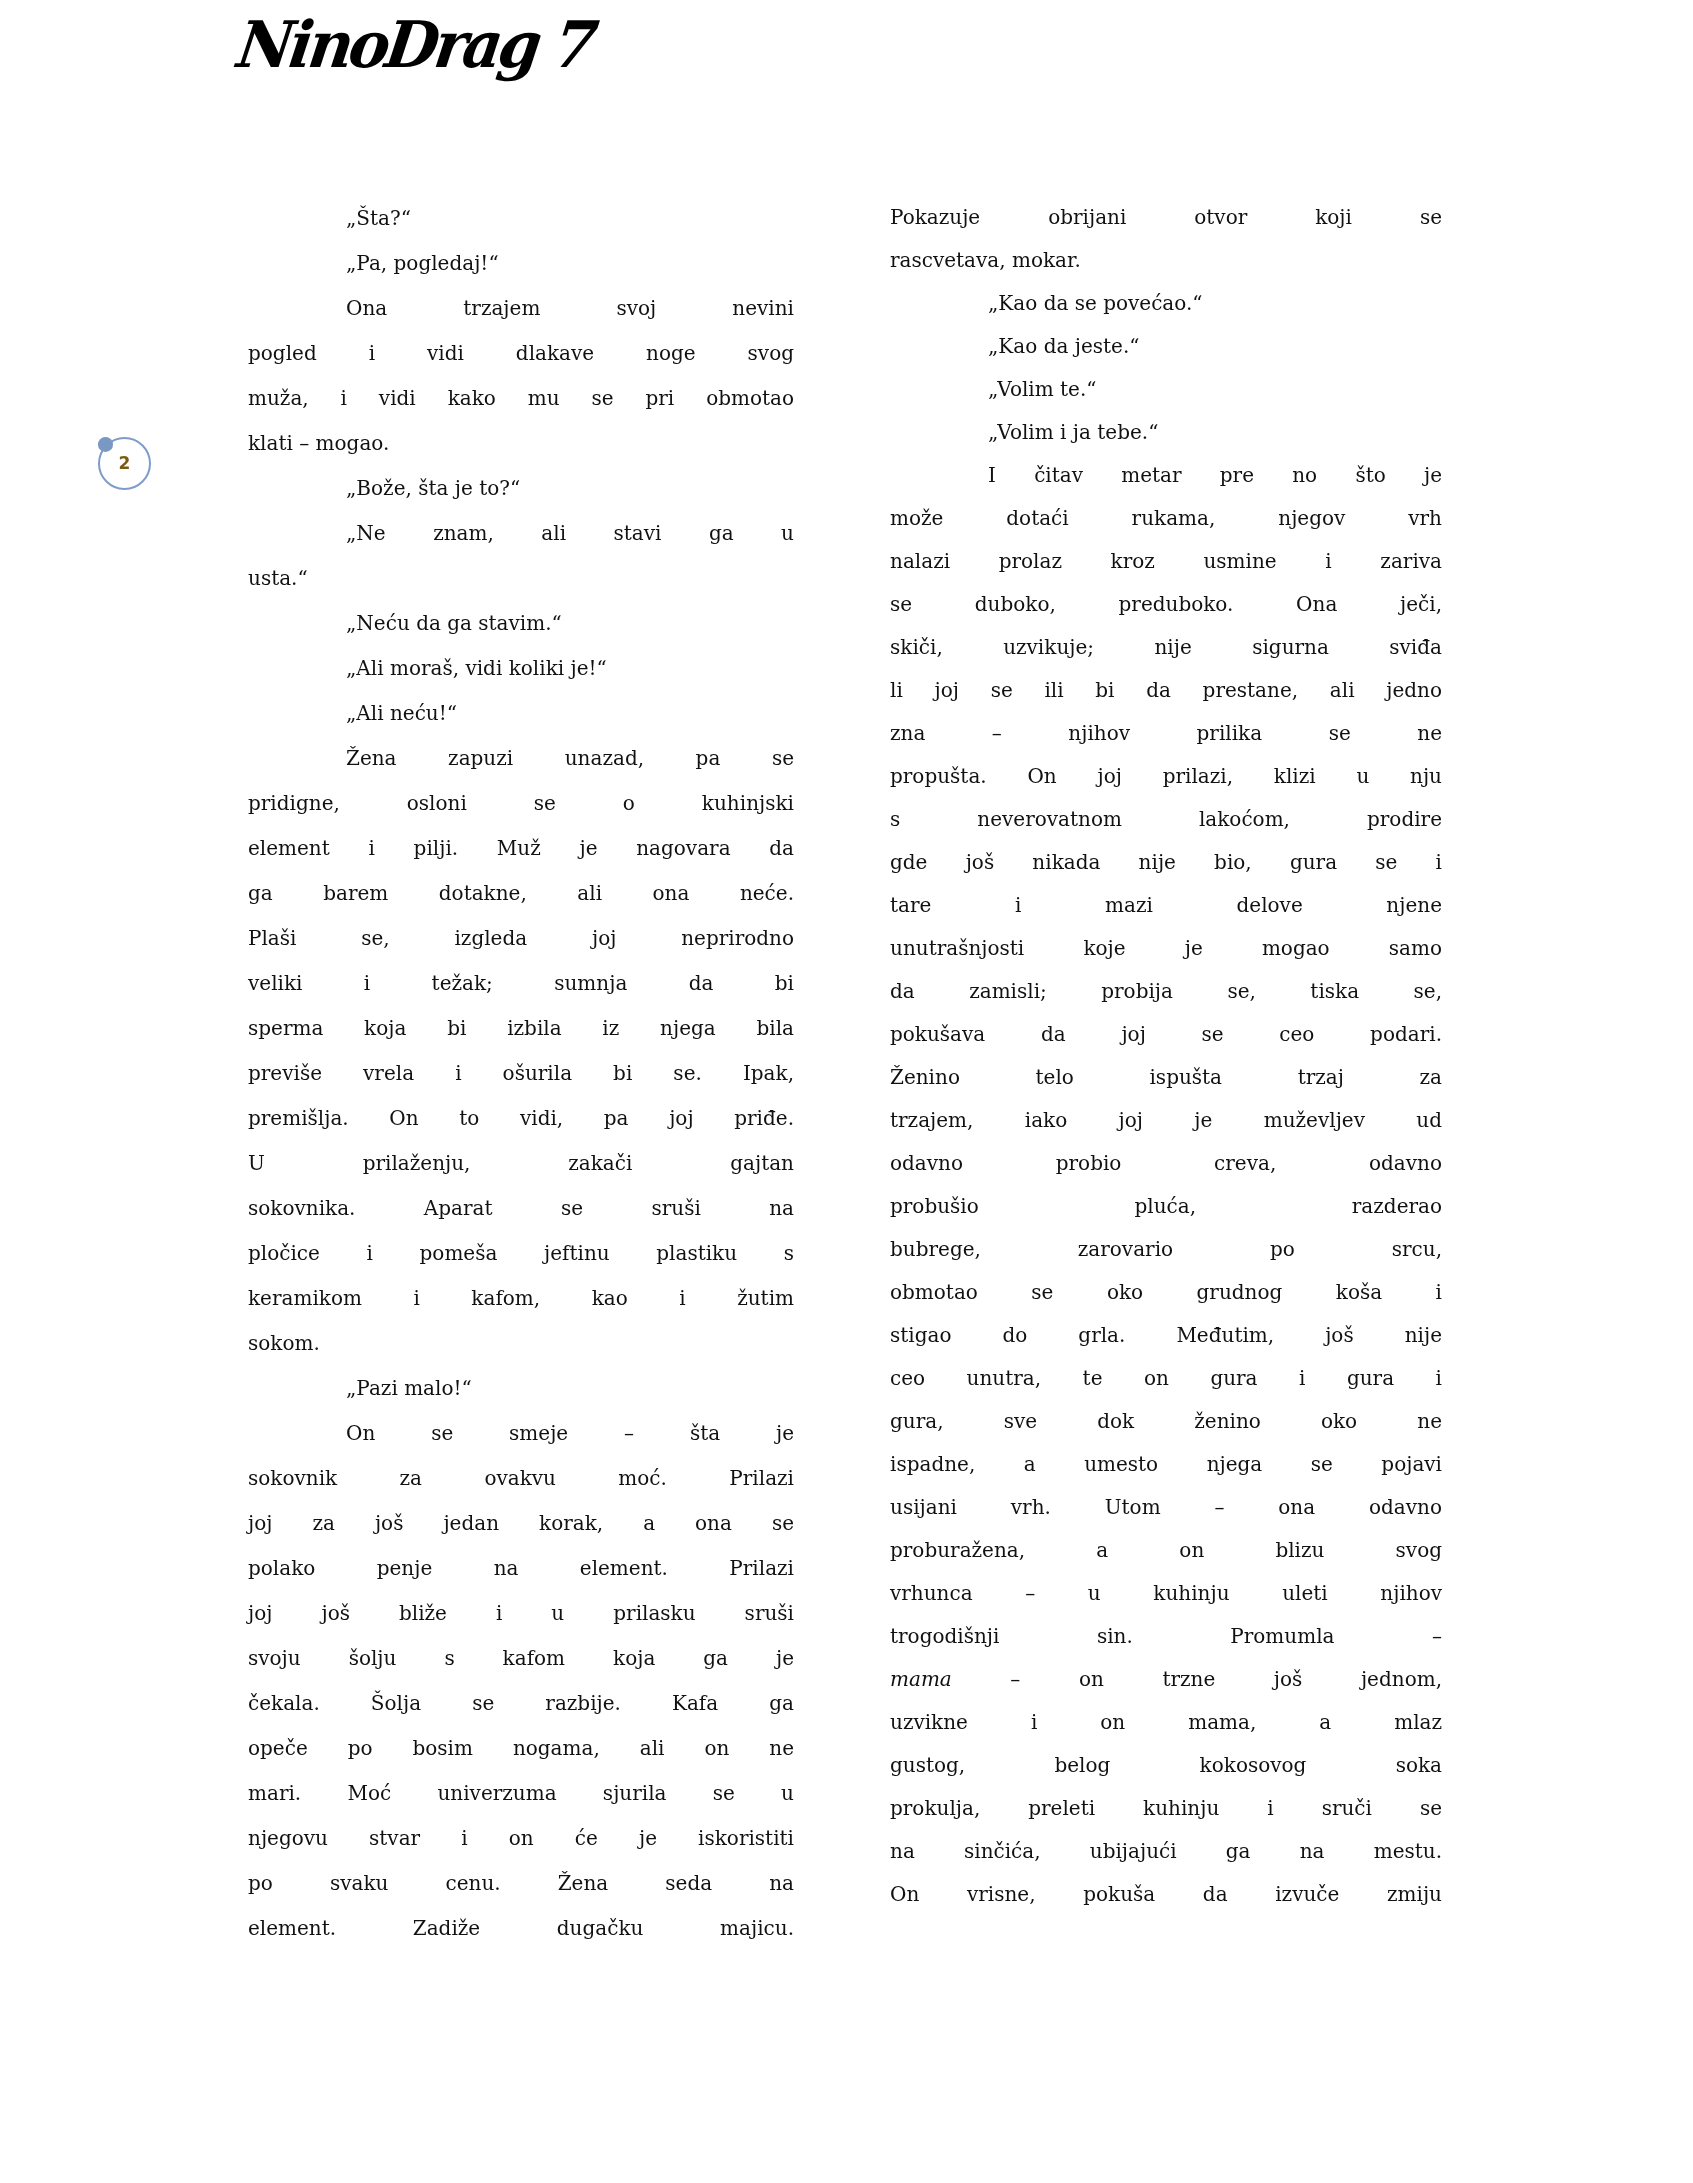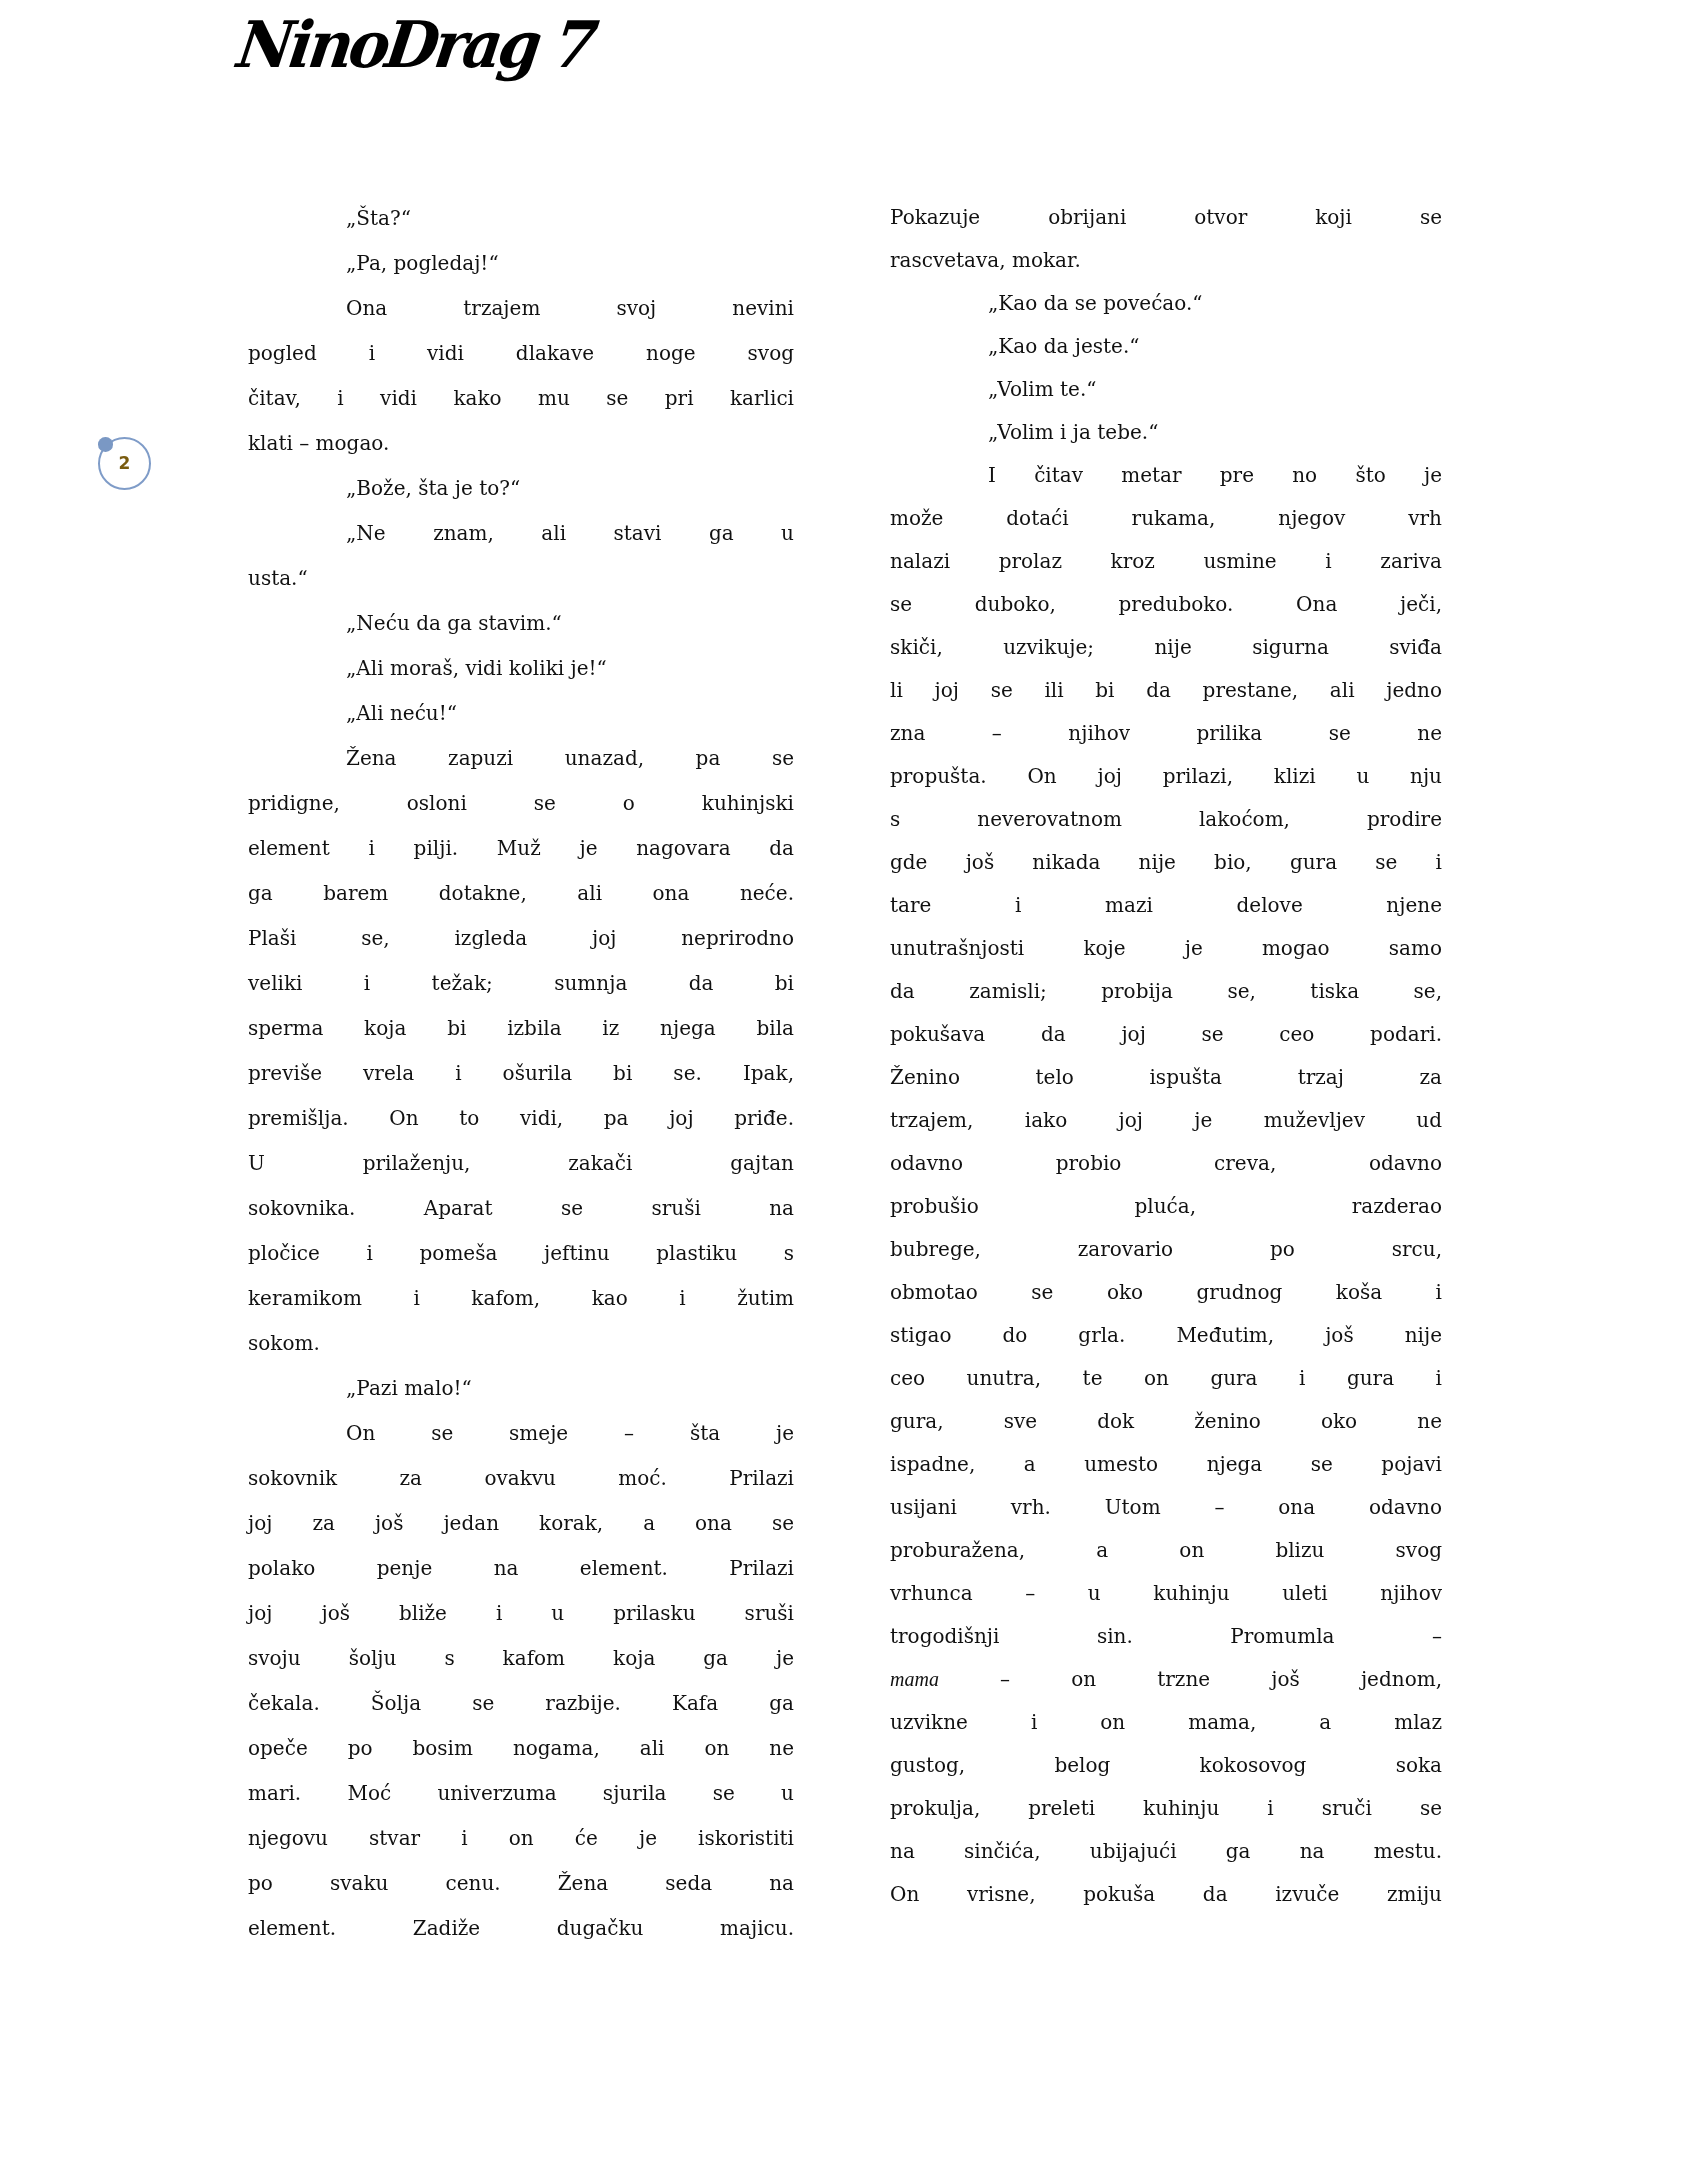--- a/index.html
+++ b/index.html
@@ -30,39 +30,39 @@
   .col-left { left: 248px; width: 546px; }
   .col-right { left: 890px; width: 552px; }
   .col-left .line { height: 45px; line-height: 45px; }
   .col-right .line { height: 43px; line-height: 43px; }
   .line {
     display: block; white-space: nowrap; overflow: visible;
     text-align: justify; text-align-last: justify;
   }
   .line.indent { padding-left: 98px; }
   .line.last { text-align: left; text-align-last: left; }
-  .line em { font-style: italic; font-family: Liberation Serif, serif; }
+  .line em { font-style: italic; }
 </style>
 </head>
 <body>
 
 <div class="signature">NinoDrag 7</div>
 
 <div class="page-badge">
   <div class="ring"></div>
   <div class="dot"></div>
   <div class="num">2</div>
 </div>
 
 <div class="column col-left">
     <span class="line indent last">„Šta?“</span>
     <span class="line indent last">„Pa, pogledaj!“</span>
     <span class="line indent">Ona trzajem svoj nevini</span>
     <span class="line">pogled i vidi dlakave noge svog</span>
-    <span class="line">čitav, i vidi kako mu se pri karlici</span>
+    <span class="line">muža, i vidi kako mu se pri obmotao</span>
     <span class="line last">klati – mogao.</span>
     <span class="line indent last">„Bože, šta je to?“</span>
     <span class="line indent">„Ne znam, ali stavi ga u</span>
     <span class="line last">usta.“</span>
     <span class="line indent last">„Neću da ga stavim.“</span>
     <span class="line indent last">„Ali moraš, vidi koliki je!“</span>
     <span class="line indent last">„Ali neću!“</span>
     <span class="line indent">Žena zapuzi unazad, pa se</span>
     <span class="line">pridigne, osloni se o kuhinjski</span>
     <span class="line">element i pilji. Muž je nagovara da</span>

